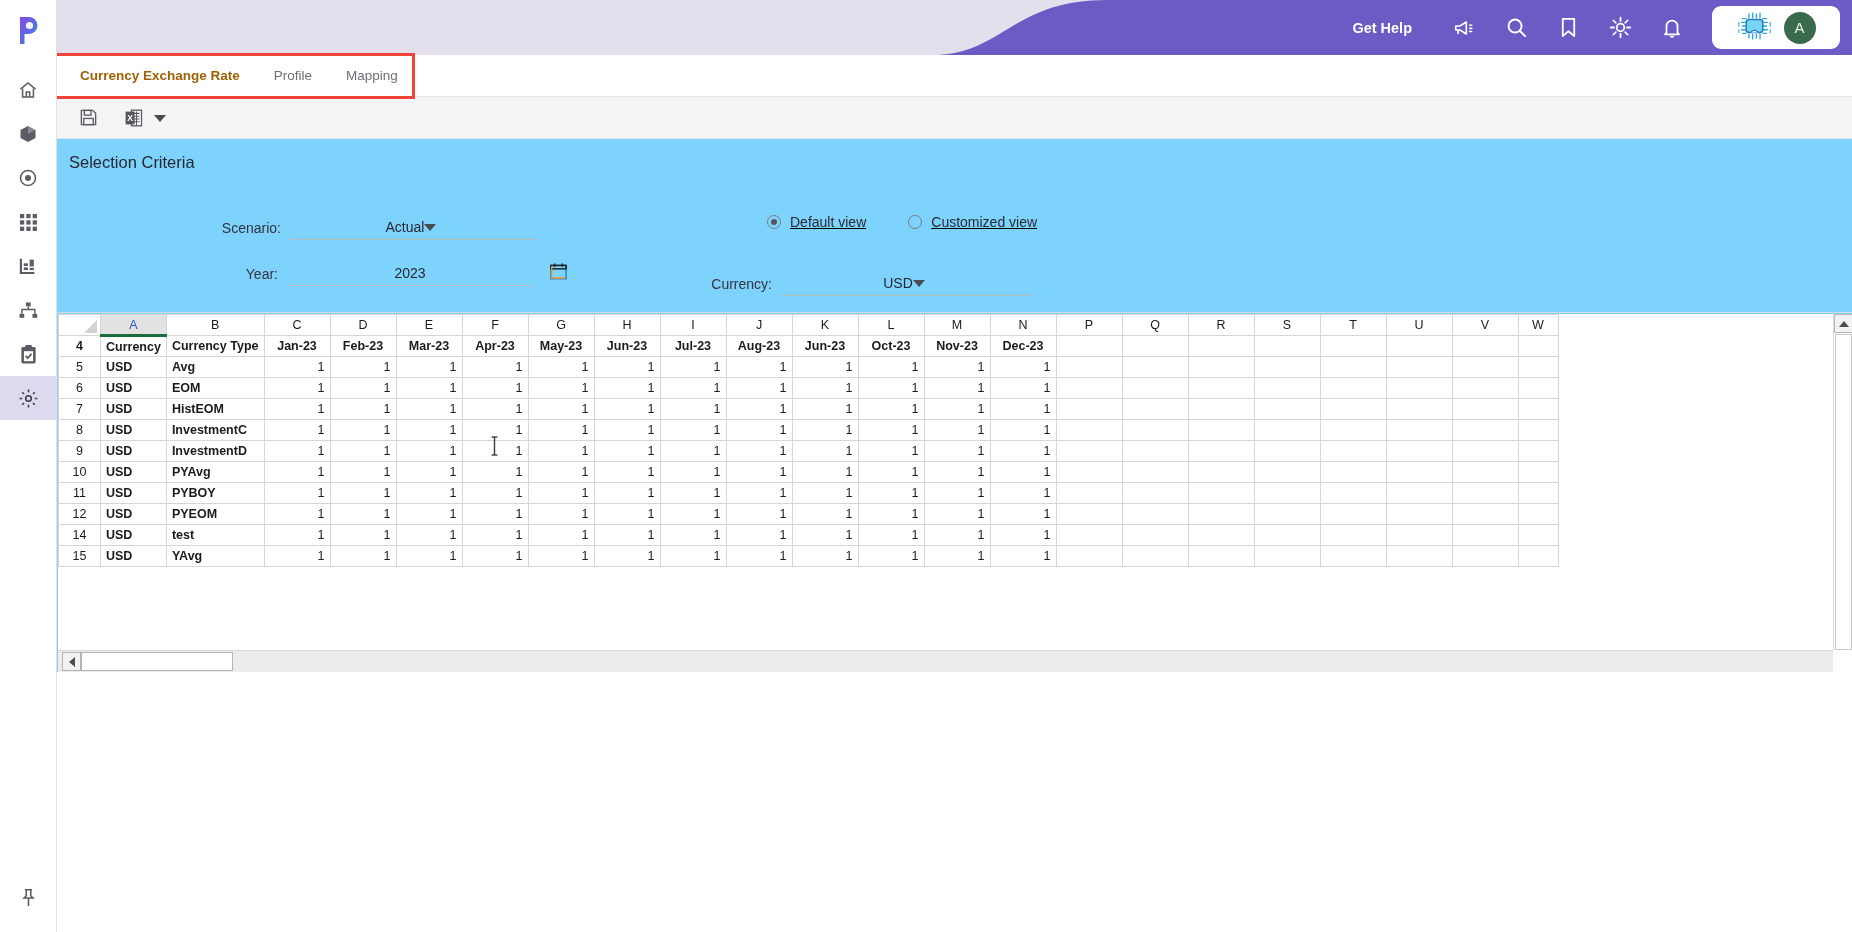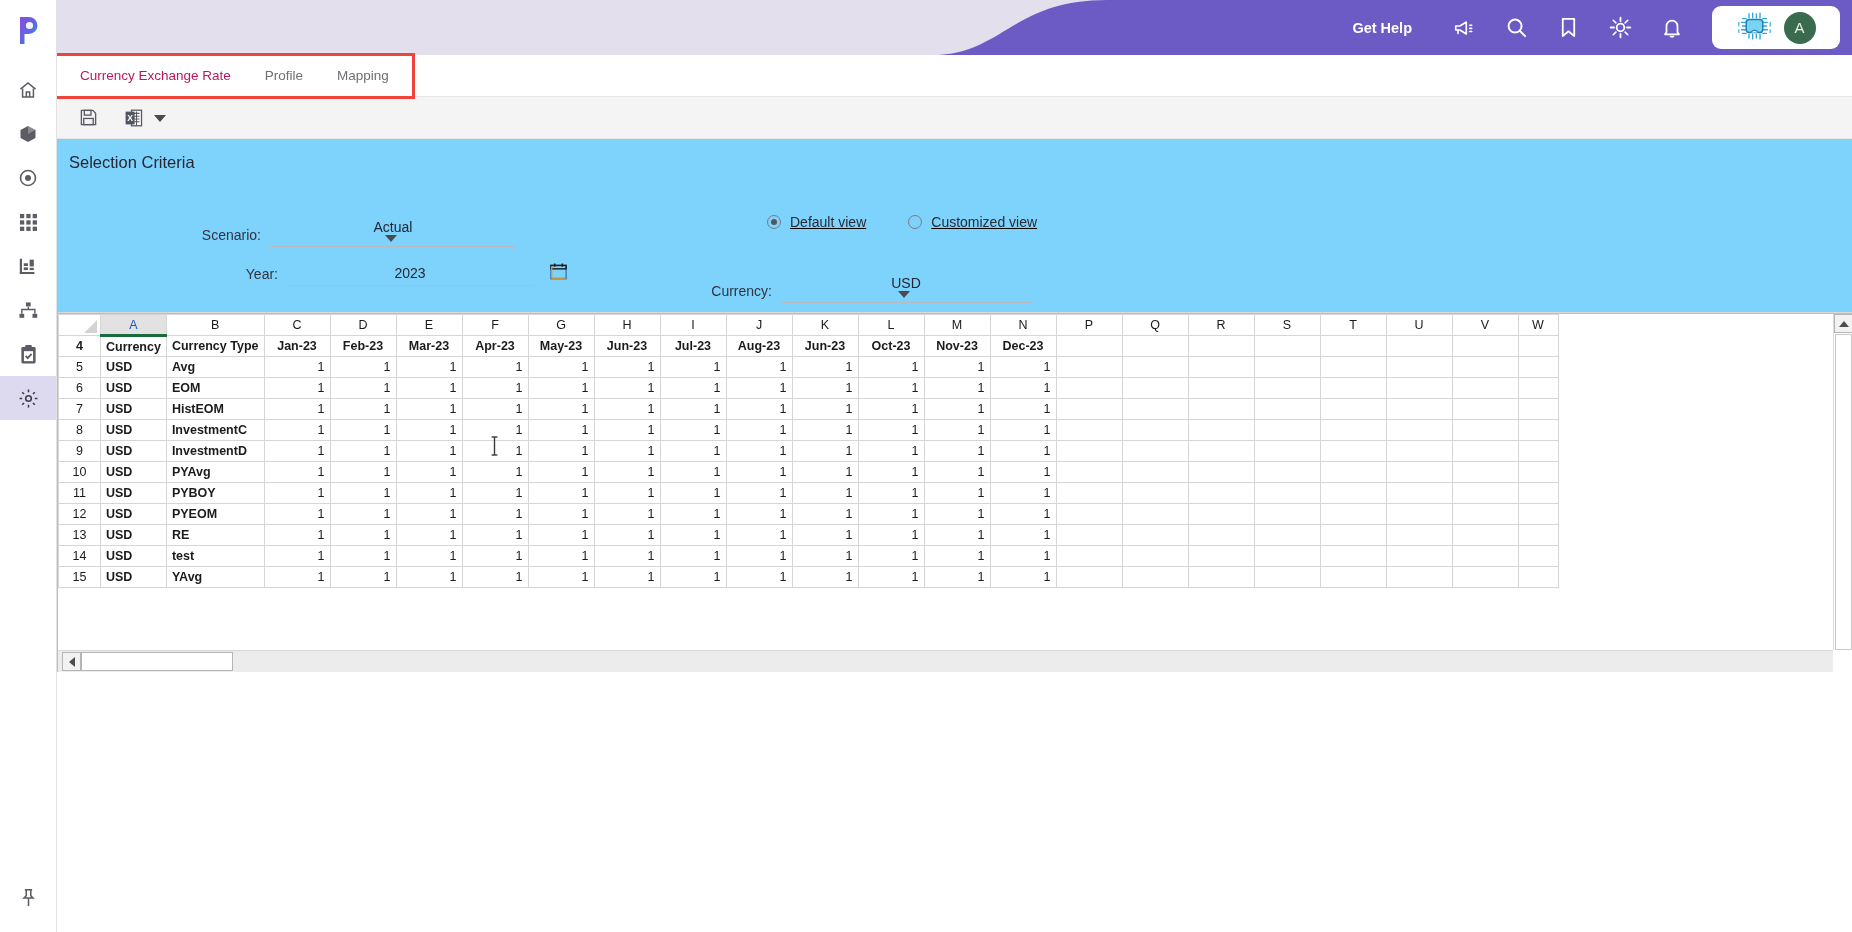--- a/index.html
+++ b/index.html
@@ -80,21 +80,21 @@
     position: absolute; left: 57px; top: 55px; right: 0; height: 42px;
     background: #ffffff; border-bottom: 1px solid #e6e6e6;
     display: flex; align-items: center;
   }
   .tab {
     padding: 0 0; margin-right: 34px;
     font-size: 13.5px; color: #6f6f76; cursor: pointer;
     line-height: 42px; white-space: nowrap;
   }
   .tab:first-child { margin-left: 23px; }
-  .tab.active { color: #be185d; font-weight: normal; }
+  .tab.active { color: #a16207; font-weight: bold; }
   .tab-highlight {
     position: absolute; left: 48px; top: 53px;
     width: 367px; height: 46px;
     border: 3px solid #f0433a;
     pointer-events: none; z-index: 25;
   }
 
   
   .toolbar {
     position: absolute; left: 57px; top: 97px; right: 0; height: 42px;
@@ -117,21 +117,20 @@
 
   .field-row { position: absolute; display: flex; align-items: flex-end; }
   .field-label {
     font-size: 14px; color: #333340; text-align: right;
     padding-bottom: 4px; padding-right: 9px;
   }
   .field-underline {
     border-bottom: 1px solid #b9b9bd;
     display: flex; align-items: center; justify-content: center;
     padding-bottom: 4px;
-    flex-direction: column;
   }
   .field-value { font-size: 14px; color: #262633; }
   .caret-down {
     width: 0; height: 0;
     border-left: 6px solid transparent; border-right: 6px solid transparent;
     border-top: 7px solid #4a4a52; margin-right: 4px;
   }
 
   .radio-group {
     position: absolute; display: flex; align-items: center; gap: 42px;
@@ -462,21 +461,21 @@
       <span class="caret-down" style="border-top-color:#4a4a52;margin:2px 0 0 3px;"></span>
     </div>
   </div>
 
   <div class="content">
 
     <div class="section-title">Selection Criteria</div>
 
     <div class="form-area">
 
-      <div class="field-row" style="left:133px; top:47px;">
+      <div class="field-row" style="left:153px; top:47px;">
         <div class="field-label" style="width:80px;">Scenario:</div>
         <div class="field-underline" style="width:246px;">
           <span class="field-value">Actual</span>
           <span class="caret-down"></span>
         </div>
       </div>
 
       <div class="field-row" style="left:150px; top:90px;">
         <div class="field-label" style="width:80px;">Year:</div>
         <div class="field-underline" style="width:246px;">
@@ -785,45 +784,20 @@
                 <td class="cell-empty"></td>
                 <td class="cell-empty"></td>
                 <td class="cell-empty"></td>
                 <td class="cell-empty"></td>
                 <td class="cell-empty"></td>
                 <td class="cell-empty"></td>
                 <td class="cell-empty"></td>
                 <td class="cell-empty"></td>
               </tr>
               <tr>
-                <td class="rowhead">13</td>
-                <td class="cell-text">USD</td>
-                <td class="cell-text">RE</td>
-                <td class="cell-num">1</td>
-                <td class="cell-num">1</td>
-                <td class="cell-num">1</td>
-                <td class="cell-num">1</td>
-                <td class="cell-num">1</td>
-                <td class="cell-num">1</td>
-                <td class="cell-num">1</td>
-                <td class="cell-num">1</td>
-                <td class="cell-num">1</td>
-                <td class="cell-num">1</td>
-                <td class="cell-num">1</td>
-                <td class="cell-num">1</td>
-                <td class="cell-empty"></td>
-                <td class="cell-empty"></td>
-                <td class="cell-empty"></td>
-                <td class="cell-empty"></td>
-                <td class="cell-empty"></td>
-                <td class="cell-empty"></td>
-                <td class="cell-empty"></td>
-                <td class="cell-empty"></td>
-              </tr>
-              <tr>
                 <td class="rowhead">14</td>
                 <td class="cell-text">USD</td>
                 <td class="cell-text">test</td>
                 <td class="cell-num">1</td>
                 <td class="cell-num">1</td>
                 <td class="cell-num">1</td>
                 <td class="cell-num">1</td>
                 <td class="cell-num">1</td>
                 <td class="cell-num">1</td>
                 <td class="cell-num">1</td>

